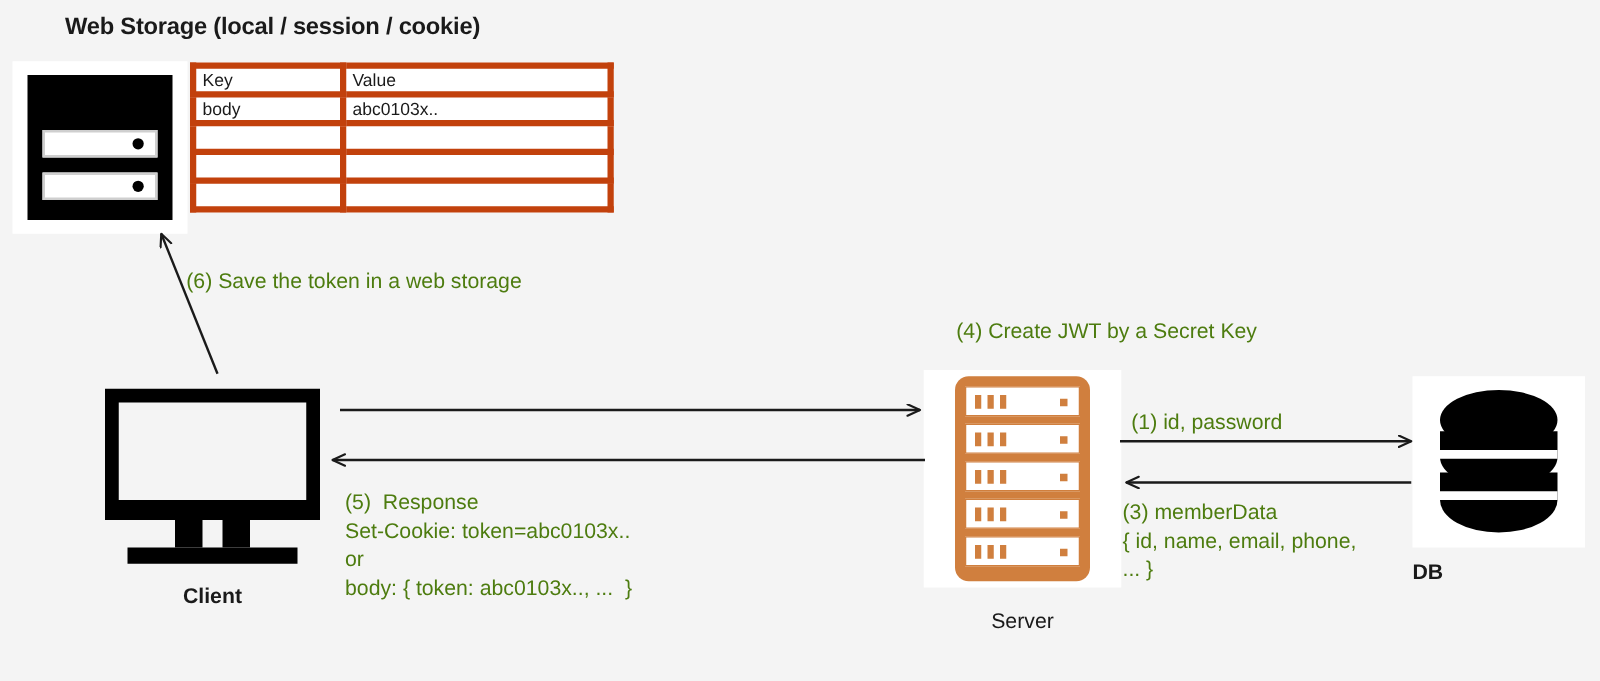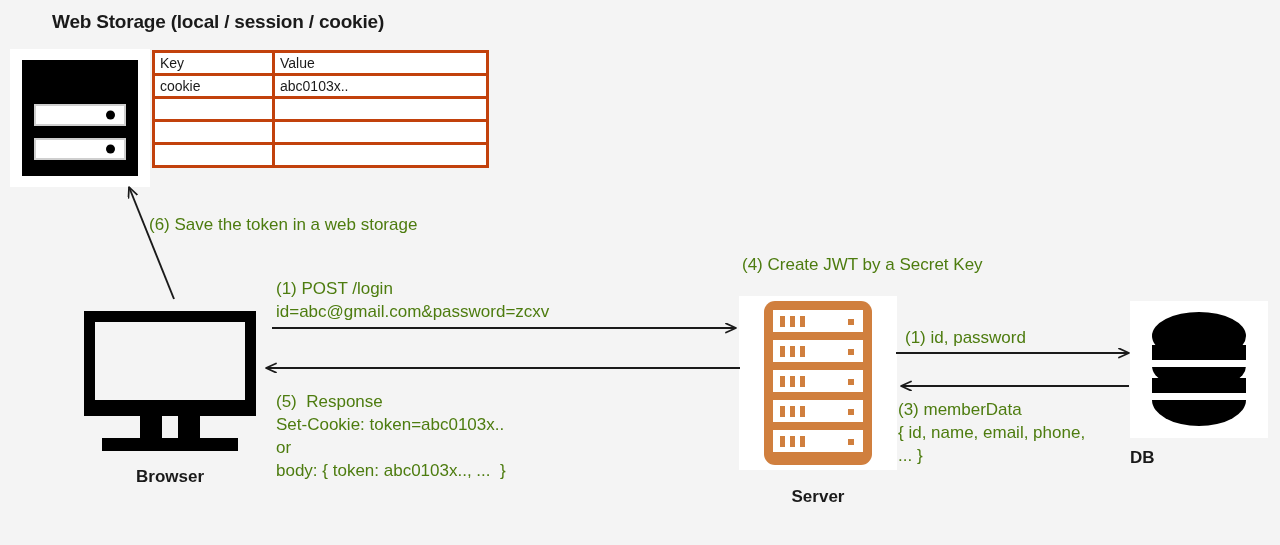--- a/index.html
+++ b/index.html
@@ -72,21 +72,21 @@
 
   
   #storage-table {
     left: 152px;
     top: 50px;
     border-collapse: collapse;
     background: #ffffff;
     table-layout: fixed;
   }
   #storage-table td {
-    border: 3px solid #c2410c;
+    border: 5px solid #c2410c;
     height: 23px;
     padding: 0 0 0 5px;
     font-size: 14px;
     vertical-align: middle;
     background: #ffffff;
     box-sizing: border-box;
   }
   #storage-table .col-key { width: 120px; }
   #storage-table .col-val { width: 214px; }
 
@@ -192,21 +192,21 @@
     width: 6px;
     height: 6px;
     background: #d07f3e;
   }
   #server-label {
     left: 739px;
     top: 487px;
     width: 158px;
     text-align: center;
     font-size: 17px;
-    font-weight: bold;
+    font-weight: normal;
   }
 
   
   #db-card {
     left: 1130px;
     top: 301px;
     width: 138px;
     height: 137px;
     background: #ffffff;
   }
@@ -259,21 +259,21 @@
   
   .note {
     font-size: 17px;
     line-height: 23px;
     white-space: pre;
     color: #4d7c0f;
   }
   #note-6 { left: 149px; top: 213px; }
   #note-1 { left: 276px; top: 277px; }
   #note-5 { left: 276px; top: 390px; }
-  #note-4 { left: 742px; top: 253px; }
+  #note-4 { left: 765px; top: 253px; }
   #note-2 { left: 905px; top: 326px; }
   #note-3 { left: 898px; top: 398px; }
 
   
   #arrows {
     position: absolute;
     left: 0;
     top: 0;
     width: 1280px;
     height: 545px;
@@ -298,21 +298,21 @@
     </div>
   </div>
 
   <table class="abs" id="storage-table">
     <tbody>
         <tr>
       <td class="col-key">Key</td>
       <td class="col-val">Value</td>
     </tr>
     <tr>
-      <td class="col-key">cookie</td>
+      <td class="col-key">body</td>
       <td class="col-val">abc0103x..</td>
     </tr>
     <tr>
       <td class="col-key"></td>
       <td class="col-val"></td>
     </tr>
     <tr>
       <td class="col-key"></td>
       <td class="col-val"></td>
     </tr>
@@ -325,21 +325,21 @@
 
   <div class="abs" id="client-icon">
     <div id="monitor-frame">
       <div id="monitor-screen"></div>
     </div>
     <div id="monitor-neck-l"></div>
     <div id="monitor-neck-r"></div>
     <div id="monitor-base"></div>
   </div>
   <div class="abs" id="client-label">
-    <div>Browser</div>
+    <div>Client</div>
   </div>
 
   <div class="abs" id="server-card">
     <div id="server-body">
       <div class="server-slot">
         <i class="slot-bar b1"></i>
           <i class="slot-bar b2"></i>
           <i class="slot-bar b3"></i>
           <i class="slot-dot"></i>
       </div>
@@ -397,22 +397,20 @@
     <line x1="272" y1="328" x2="736" y2="328" stroke="#1a1a1a" stroke-width="1.9" marker-end="url(#ah-r)"></line>
 
     <line x1="740" y1="368" x2="266" y2="368" stroke="#1a1a1a" stroke-width="1.9" marker-end="url(#ah-l)"></line>
 
     <line x1="896" y1="353" x2="1129" y2="353" stroke="#1a1a1a" stroke-width="1.9" marker-end="url(#ah-r)"></line>
 
     <line x1="1129" y1="386" x2="901" y2="386" stroke="#1a1a1a" stroke-width="1.9" marker-end="url(#ah-l)"></line>
   </svg>
 
   <div class="abs note" id="note-6">(6) Save the token in a web storage</div>
-  <div class="abs note" id="note-1">(1) POST /login
-id=abc@gmail.com&amp;password=zcxv</div>
   <div class="abs note" id="note-5">(5)  Response
 Set-Cookie: token=abc0103x..
 or
 body: { token: abc0103x.., ...  }</div>
   <div class="abs note" id="note-4">(4) Create JWT by a Secret Key</div>
   <div class="abs note" id="note-2">(1) id, password</div>
   <div class="abs note" id="note-3">(3) memberData
 { id, name, email, phone,
 ... }</div>
 

